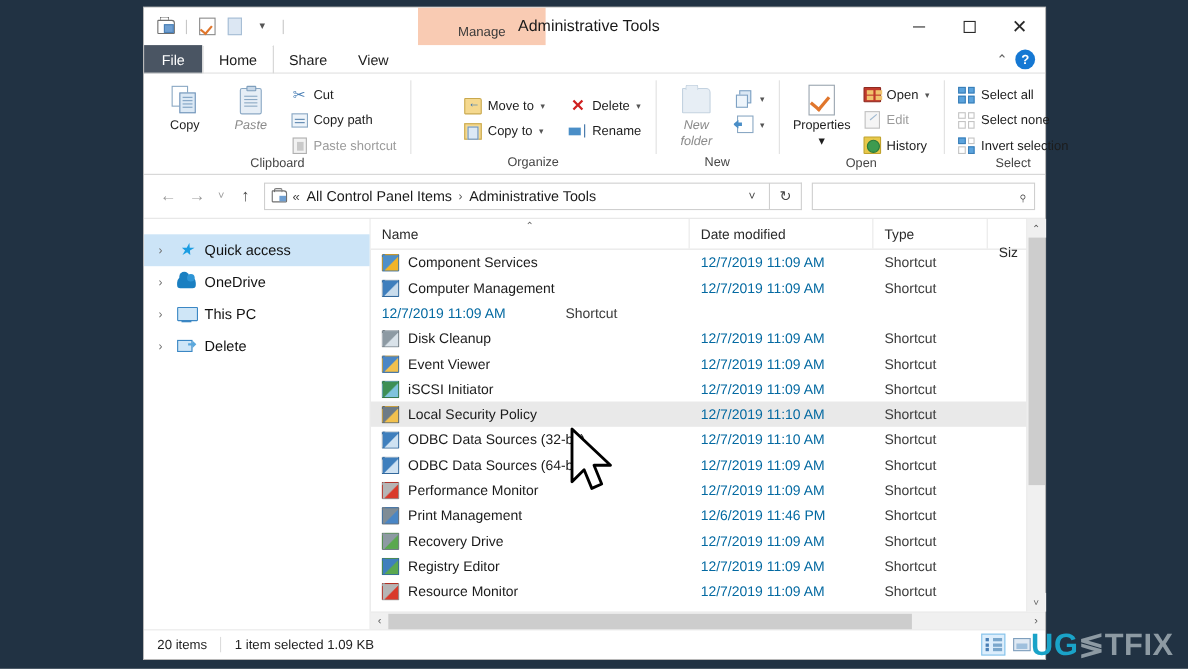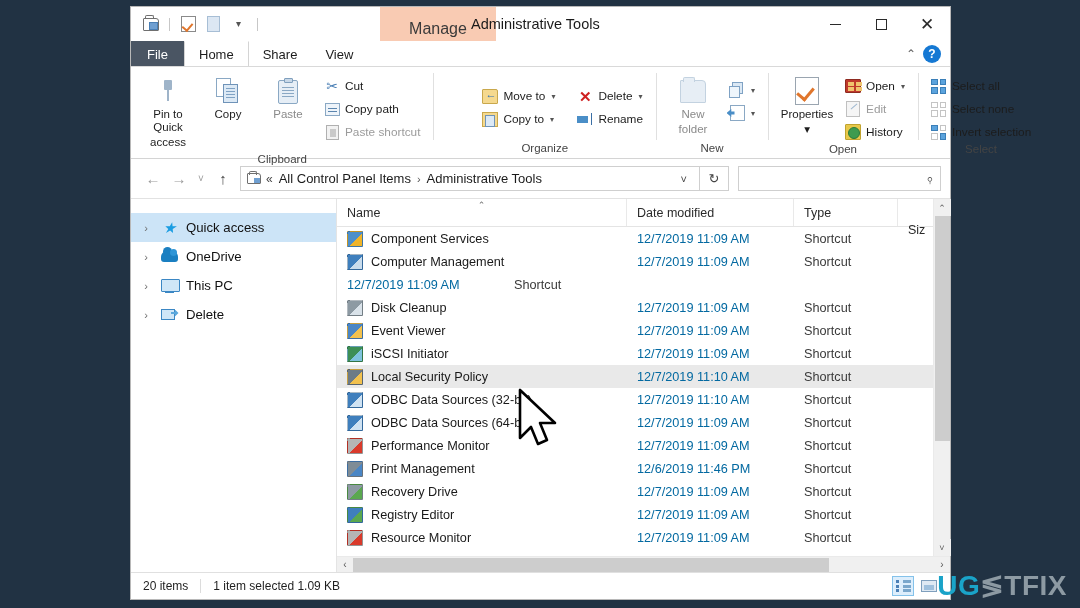--- a/index.html
+++ b/index.html
@@ -84,21 +84,21 @@
   .min-glyph { width:11px; height:1px; background:#2a2a2a; }
   .max-glyph { width:11px; height:11px; border:1.2px solid #2a2a2a; }
   .close-glyph { font-size: 17px; line-height: 1; font-weight: 300; }
 
   
   .ctx-tab {
     position:absolute; left:249px; top:0px;
     width:116px; height:43px;
     background:#f9cbb3;
     display:flex; align-items:center; justify-content:center;
-    font-size:16px; color:#3a3a3a;
+    font-size:12px; color:#3a3a3a;
   }
 
   
   .tabstrip {
     height: 26px; background: #ffffff;
     display: flex; align-items: stretch; position: relative;
     flex: none;
   }
   .tab {
     display:flex; align-items:center; justify-content:center;
@@ -138,21 +138,21 @@
     content:""; position:absolute; left:0; top:6px; bottom:18px; width:1px; background:#e0e0e0;
   }
   .rgroup-body { display:flex; align-items:flex-start; gap:2px; padding:2px 8px 0 8px; flex:1; }
   .rgroup-label { font-size:11.5px; color:#444; padding-bottom:4px; }
   .big-btn {
     width: 58px;
     display:flex; flex-direction:column; align-items:center; gap:2px;
     padding: 3px 2px; text-align:center;
   }
   .big-btn .lbl { font-size:11.5px; color:#1c1c1c; line-height:1.15; }
-  .big-btn .lbl.dim { color:#8a8a8a; }
+  .big-btn .lbl.dim { color:#8a8a8a;font-style:italic; }
   .ico-lg { height:30px; display:flex; align-items:center; justify-content:center; }
   .small-col { display:flex; flex-direction:column; gap:1px; padding-top:2px; }
   .small-btn {
     display:flex; align-items:center; gap:5px;
     height:22px; padding:0 5px; font-size:11.8px; color:#1c1c1c;
     white-space: nowrap;
   }
   .small-btn.dim { color:#9b9b9b; }
   .ico-sm { width:16px; height:16px; display:flex; align-items:center; justify-content:center; flex:none; }
   .ddarrow { font-size:8px; color:#555; margin-left:1px; }
@@ -395,27 +395,20 @@
       <span class="help-btn">?</span>
     </div>
   </div>
 
   <div class="ribbon">
 
     <div class="rgroup">
       <div class="rgroup-body">
         <div class="big-btn">
           <div class="ico-lg">
-              <span class="pin-ico"></span>
-            </div>
-          <span class="lbl">Pin to Quick</span>
-          <span class="lbl">access</span>
-        </div>
-        <div class="big-btn">
-          <div class="ico-lg">
               <span class="copy-ico">
                 <i class="d1"></i>
                 <i class="d2"></i>
               </span>
             </div>
           <span class="lbl">Copy</span>
         </div>
         <div class="big-btn">
           <div class="ico-lg">
               <span class="paste-ico">

